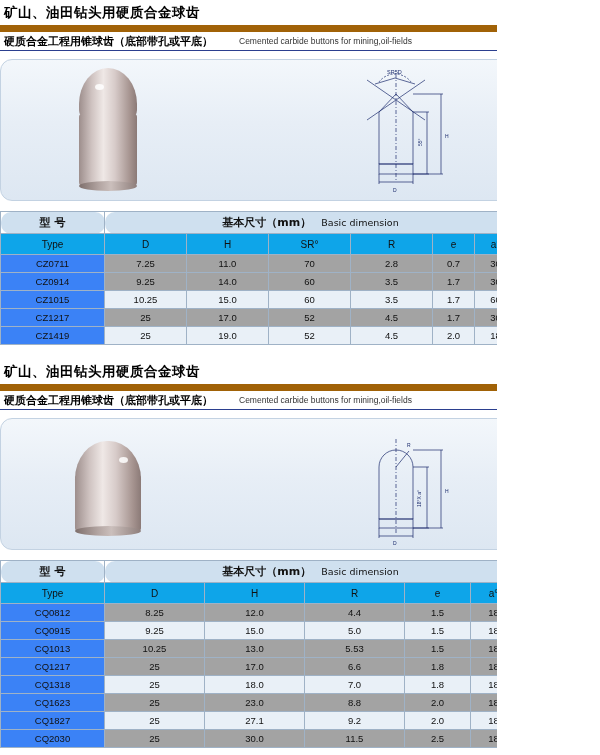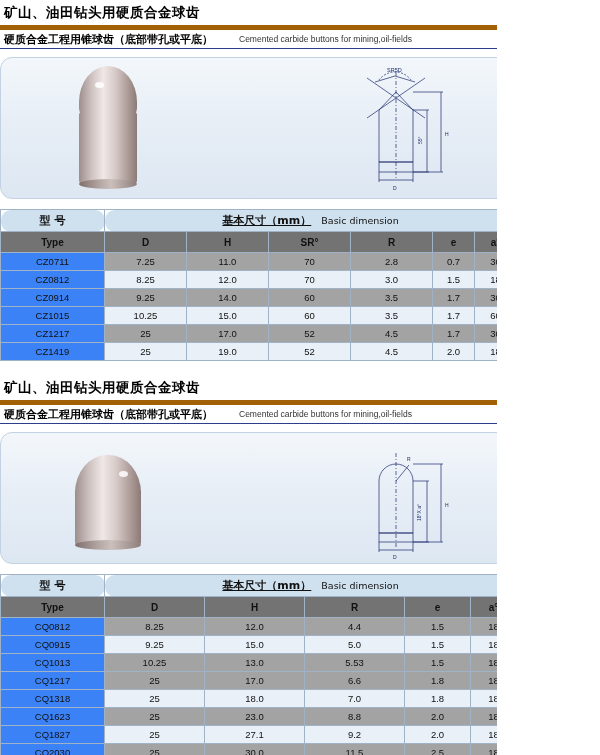--- a/index.html
+++ b/index.html
@@ -23,21 +23,21 @@
   }
   .sec-title-cn {
     font-family: "DejaVu Sans", sans-serif;
     font-size: 13.5px;
     font-weight: bold;
     color: #000000;
     padding: 4px 0 3px 4px;
     letter-spacing: 0.5px;
   }
   .sec-subline {
-    border-top: 5px solid #a16207;
+    border-top: 7px solid #a16207;
     border-bottom: 1px solid #2b3f8f;
     height: 18px;
     display: flex;
     align-items: center;
   }
   .sec-sub-cn {
     font-family: "DejaVu Sans", sans-serif;
     font-size: 11px;
     font-weight: bold;
     color: #000000;
@@ -162,36 +162,35 @@
   }
   table.spec th.head-main {
     background: #cfe0ef;
     font-family: "DejaVu Sans", sans-serif;
     font-size: 11px;
     font-weight: bold;
     height: 21px;
     border-radius: 10px;
   }
   table.spec th.head-sub {
-    background: #737373;
+    background: #0ea5e9;
     font-size: 10px;
-    font-weight: bold;
+    font-weight: normal;
     height: 20px;
   }
   table.spec td.type-cell {
     background: #3b82f6;
     font-size: 9.5px;
   }
   tr.alt td { background: #e9f0f7; }
   tr.plain td { background: #a3a3a3; }
   .basic-dim-cn {
     font-family: "DejaVu Sans", sans-serif;
     font-weight: bold;
     font-size: 11px;
-    text-decoration: underline;
   }
   .basic-dim-en {
     font-weight: normal;
     font-size: 9.5px;
     padding-left: 10px;
   }
   .gap { height: 14px; }
 </style>
 </head>
 <body>
@@ -273,29 +272,20 @@
       <th class="head-sub">a°</th>
     </tr>
     <tr class="plain">
       <td class="type-cell">CZ0711</td>
       <td>7.25</td>
       <td>11.0</td>
       <td>70</td>
       <td>2.8</td>
       <td>0.7</td>
       <td>30</td>
-    </tr>
-    <tr class="alt">
-      <td class="type-cell">CZ0812</td>
-      <td>8.25</td>
-      <td>12.0</td>
-      <td>70</td>
-      <td>3.0</td>
-      <td>1.5</td>
-      <td>18</td>
     </tr>
     <tr class="plain">
       <td class="type-cell">CZ0914</td>
       <td>9.25</td>
       <td>14.0</td>
       <td>60</td>
       <td>3.5</td>
       <td>1.7</td>
       <td>30</td>
     </tr>

